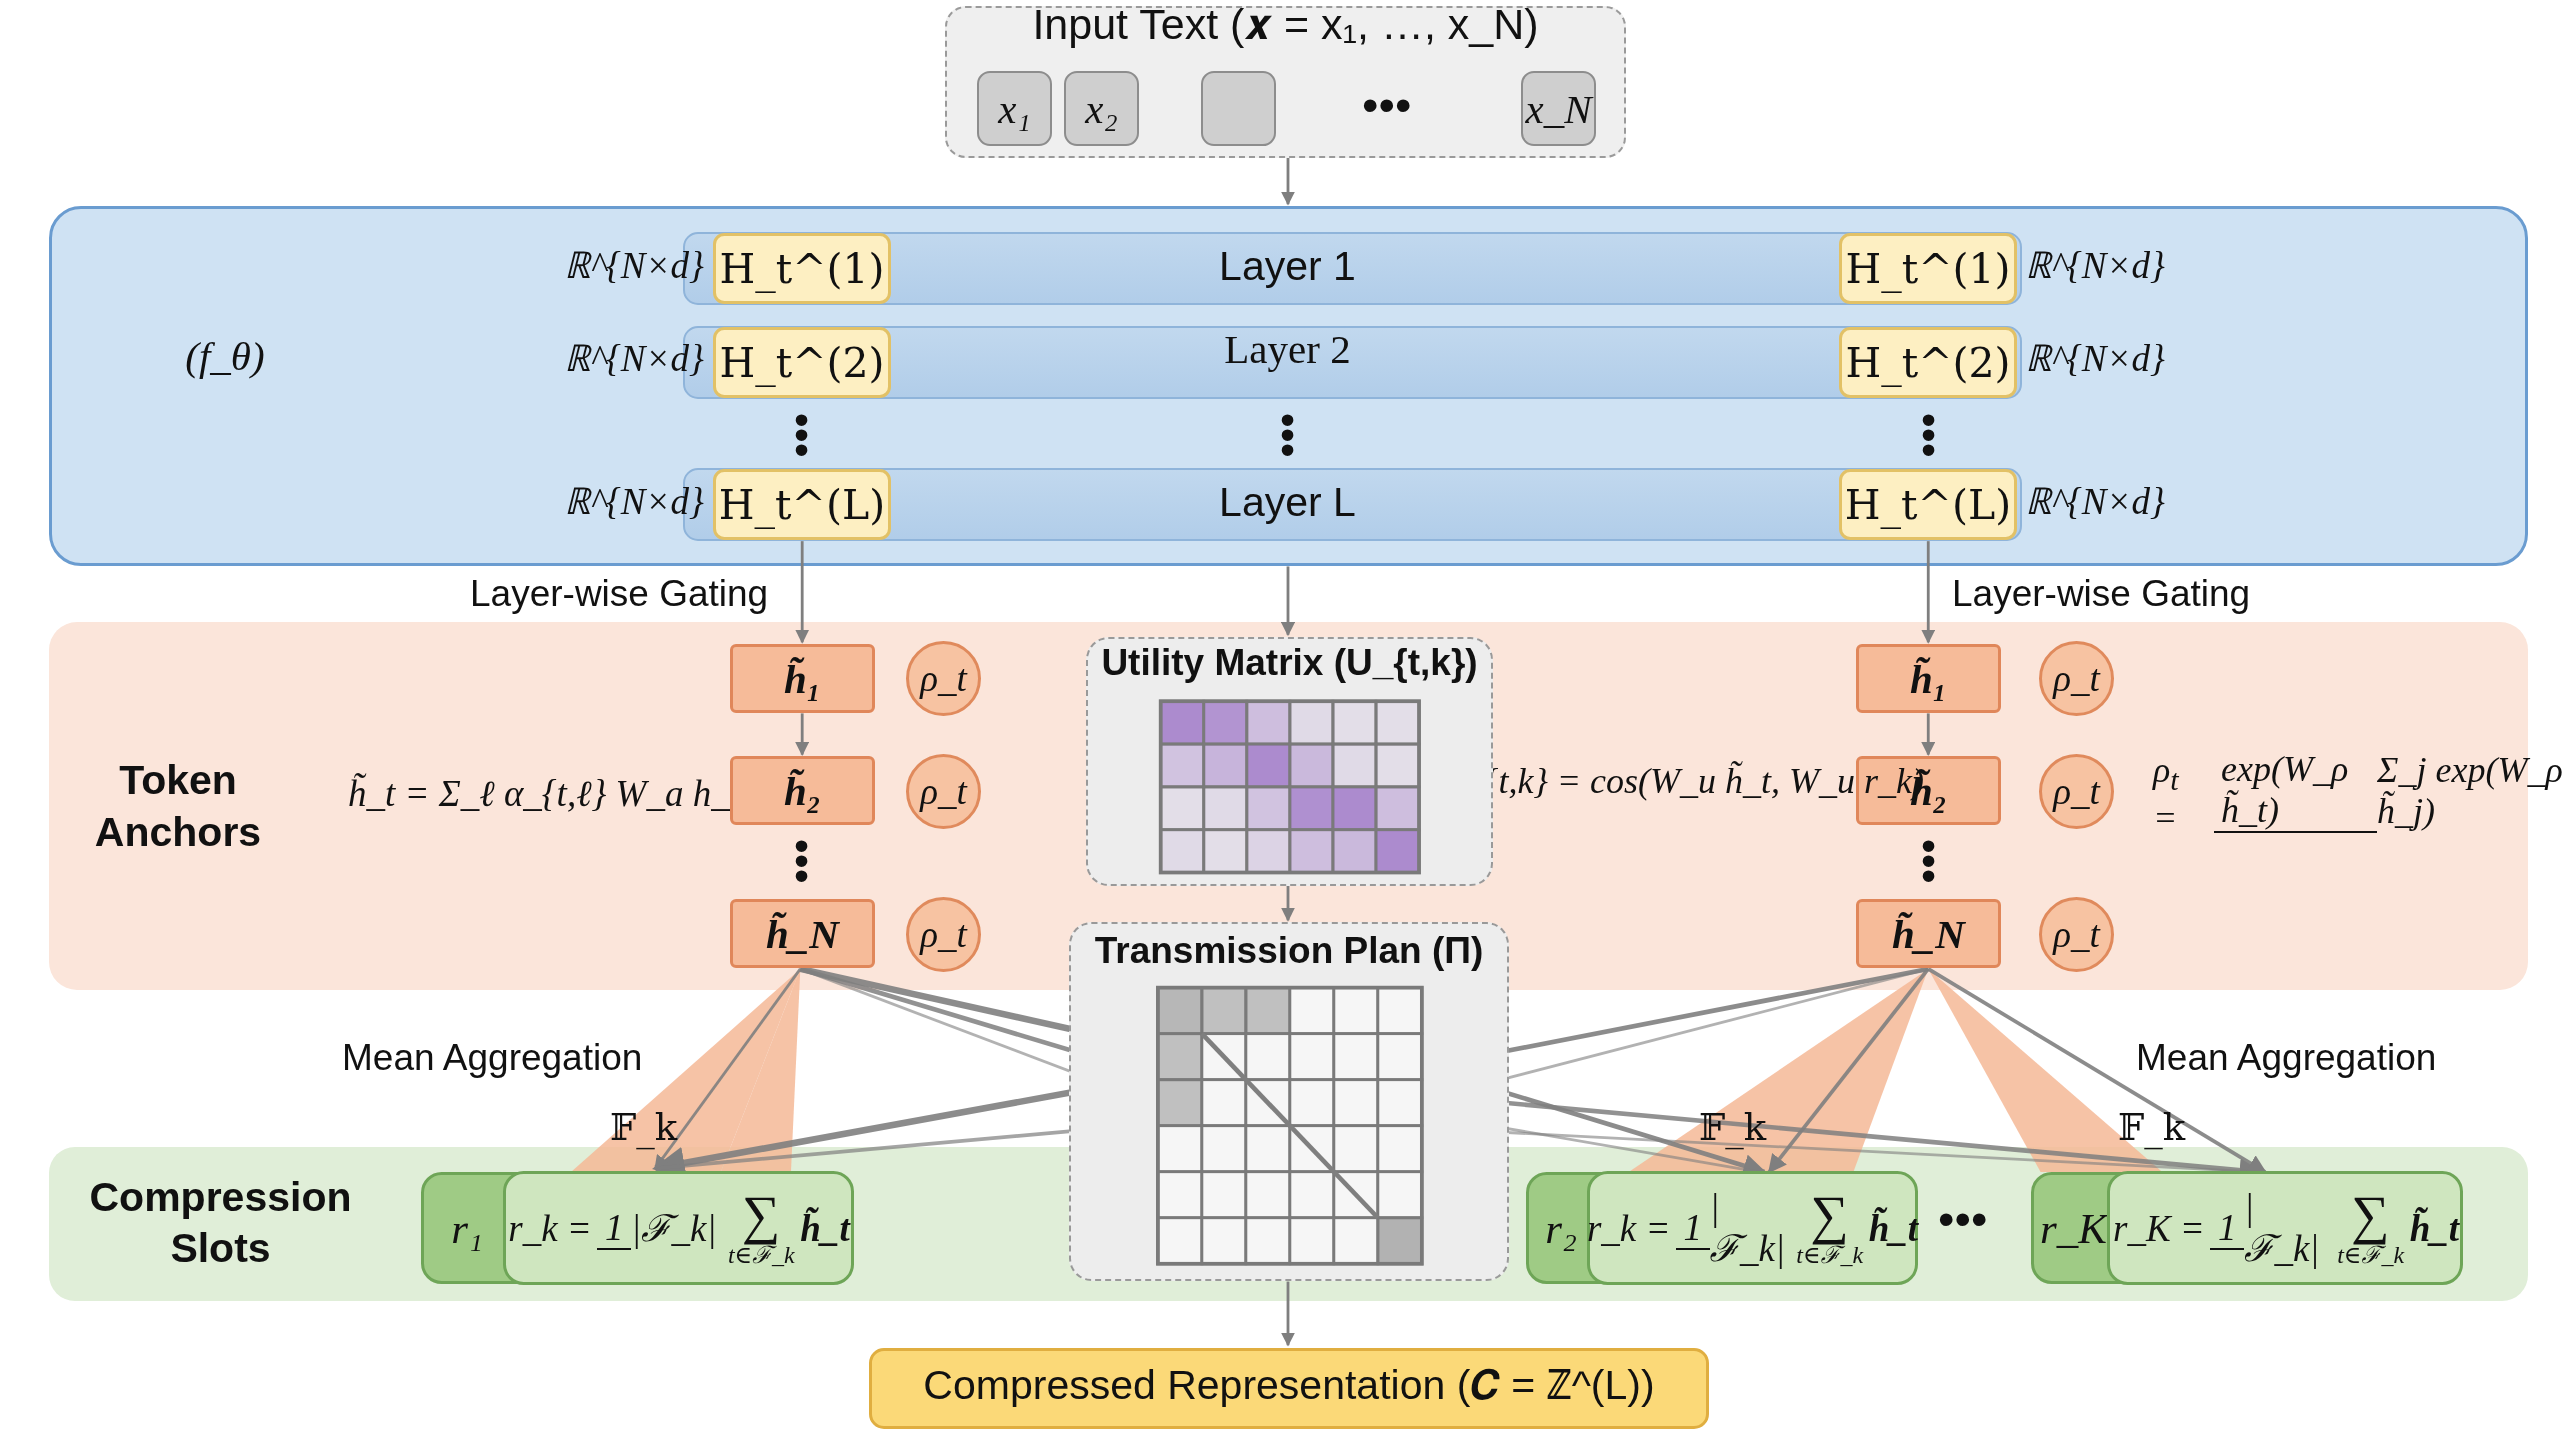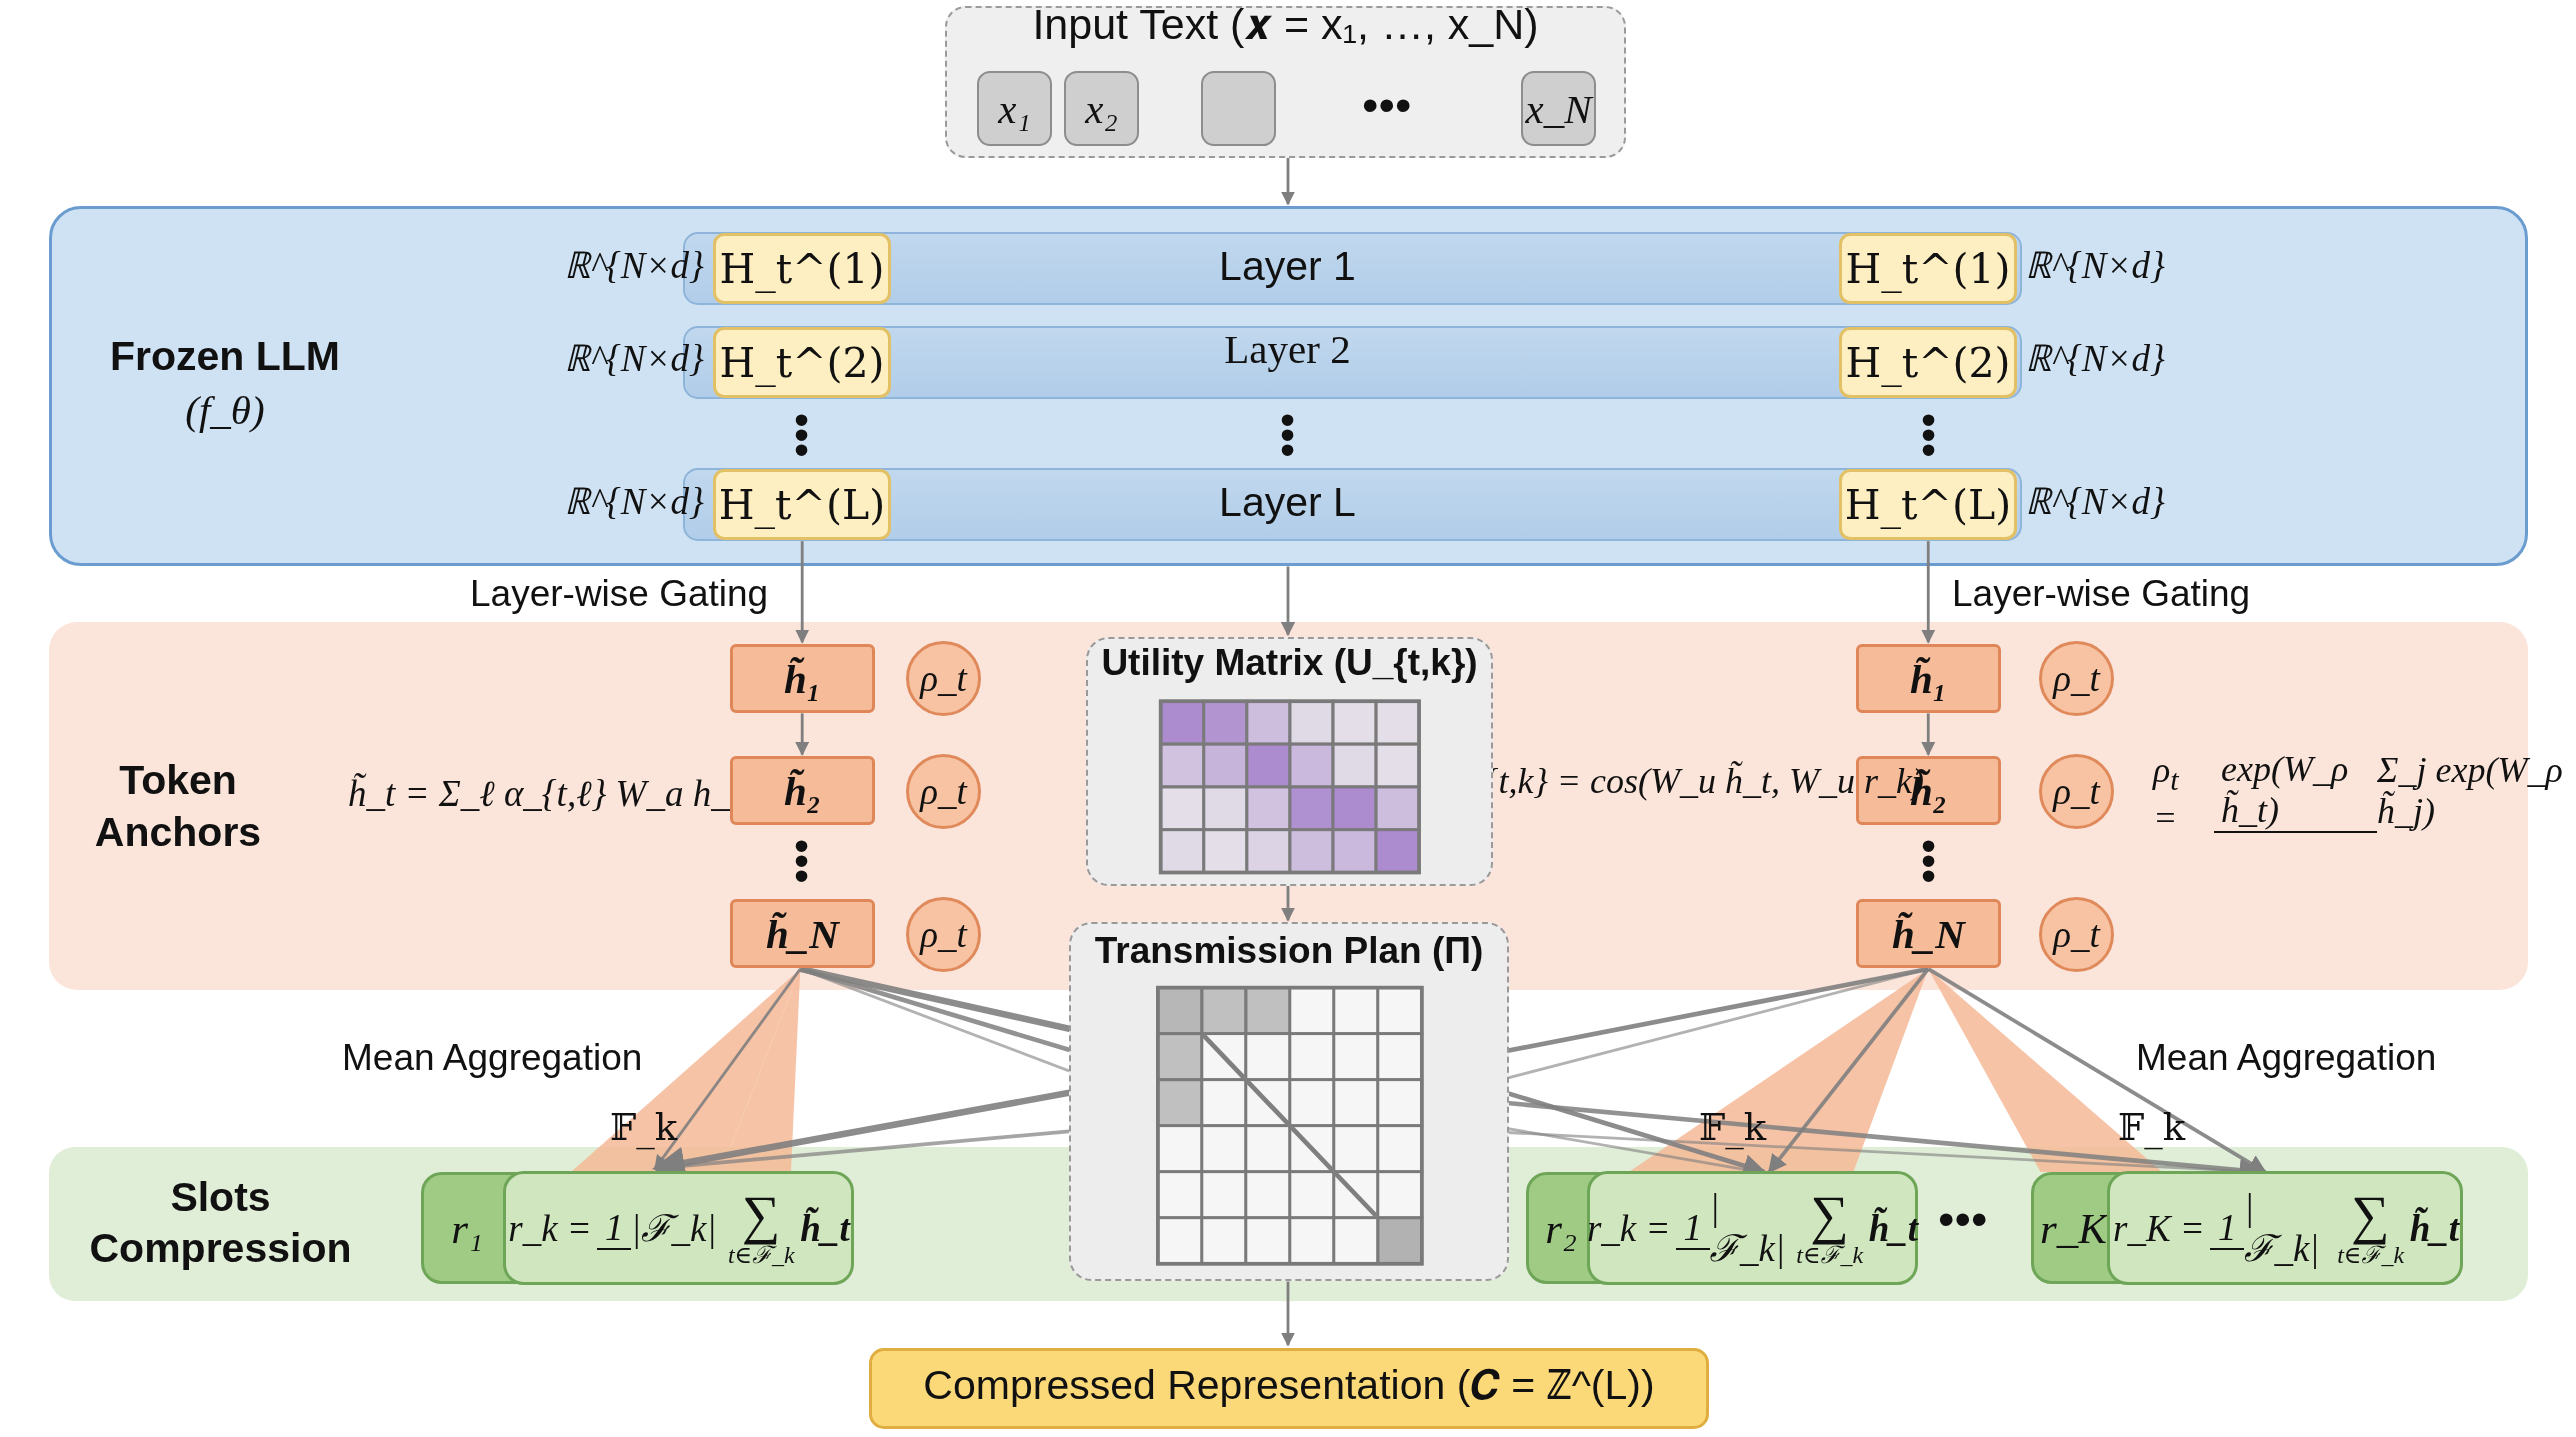--- a/index.html
+++ b/index.html
@@ -107,21 +107,20 @@
 
 <div id="input-box" class="abs"></div>
 <div id="input-title" class="abs">Input Text (𝒙 = x₁, …, x_N)</div>
 <div class="abs token math" style="left:977px;">x₁</div>
 <div class="abs token math" style="left:1048px;margin-left:16px;">x₂</div>
 <div class="abs token math" style="left:1201px;"></div>
 <div id="input-ellipsis" class="abs">•••</div>
 <div class="abs token math" style="left:1521px;">x_N</div>
 
 <div id="llm-label" class="abs">
-  <div>Frozen LLM</div>
   <div class="math" style="font-weight:normal;">(f_θ)</div>
 </div>
 
 <div class="abs layer-row" style="top:232px;"></div>
 <div class="abs layer-row" style="top:326px;"></div>
 <div class="abs layer-row" style="top:468px;"></div>
 
 <div class="abs hbox serif" style="left:713px;top:233px;">H_t^(1)</div>
 <div class="abs hbox serif" style="left:713px;top:327px;">H_t^(2)</div>
 <div class="abs hbox serif" style="left:713px;top:469px;">H_t^(L)</div>
@@ -252,22 +251,22 @@
     <rect x="1237" y="1055" width="282" height="295" fill="none" stroke="#7a7a7a" stroke-width="4"></rect>
   </svg>
 
 <div class="abs side-label" style="left:342px;top:1037px;">Mean Aggregation</div>
 <div class="abs side-label" style="left:2136px;top:1037px;">Mean Aggregation</div>
 <div class="abs fk serif" style="left:610px;top:1106px;">𝔽_k</div>
 <div class="abs fk serif" style="left:1699px;top:1106px;">𝔽_k</div>
 <div class="abs fk serif" style="left:2118px;top:1106px;">𝔽_k</div>
 
 <div id="slots-label" class="abs">
+  <div>Compression</div>
   <div>Slots</div>
-  <div>Compression</div>
 </div>
 
 <div class="abs slot" style="left:421px;top:1172px;width:432px;">
   <div class="slot-id math" style="width:86px;">r₁</div>
   <div class="slot-inner" style="left:79px;"></div>
   <div class="slot-formula math" style="left:84px;right:0;">
     <span>r_k</span>&nbsp;=
     <span class="frac">
         <span class="num">1</span>
         <span class="den">|ℱ_k|</span>

